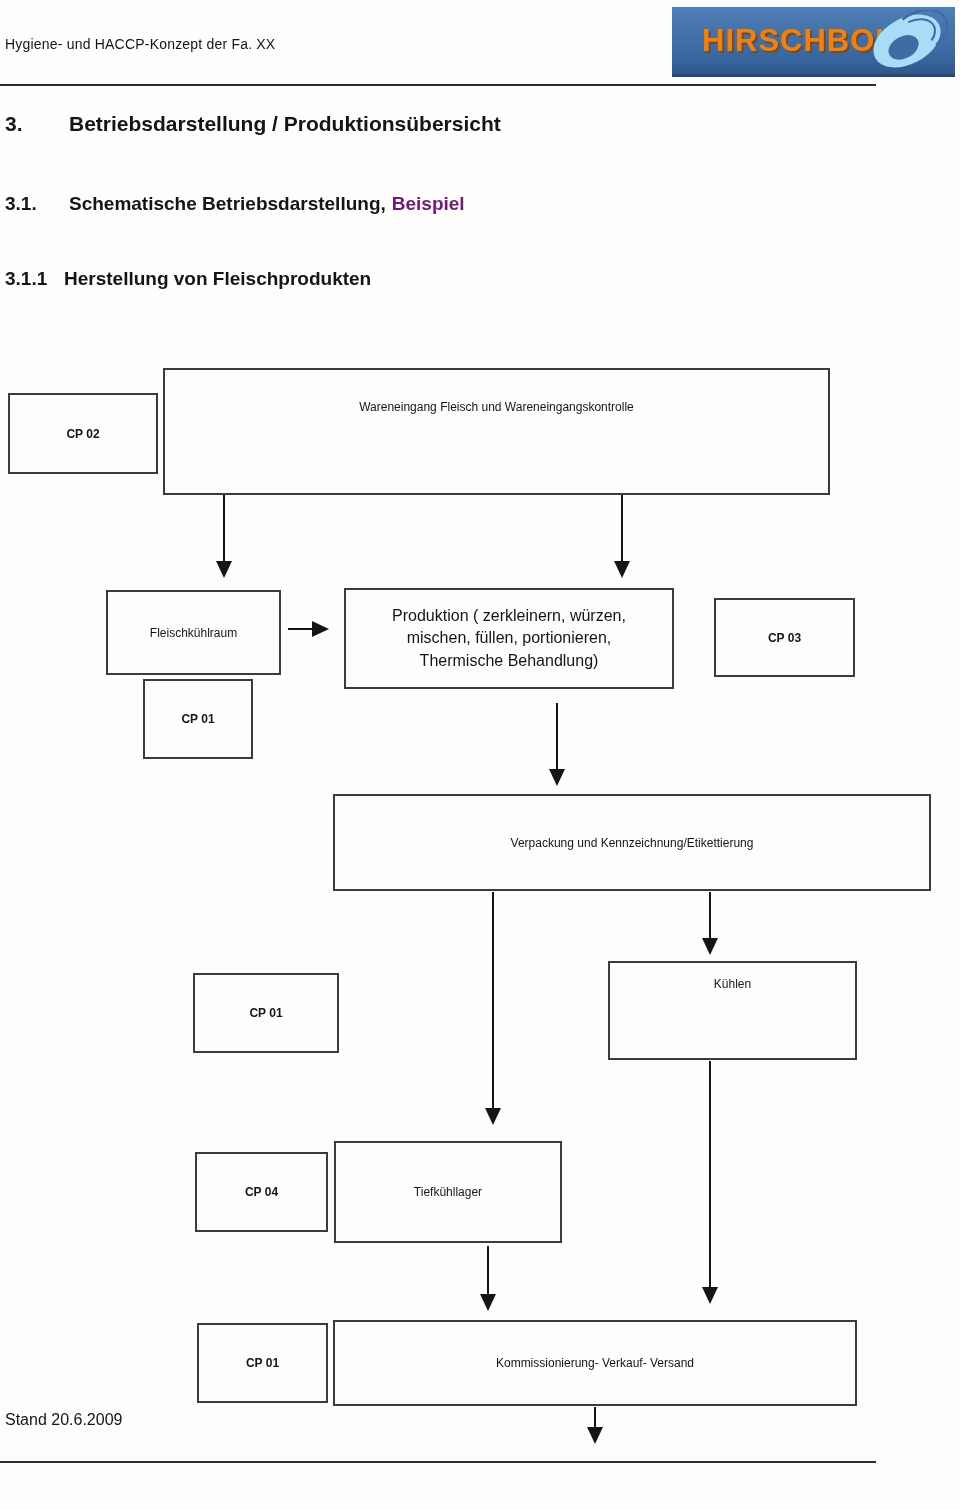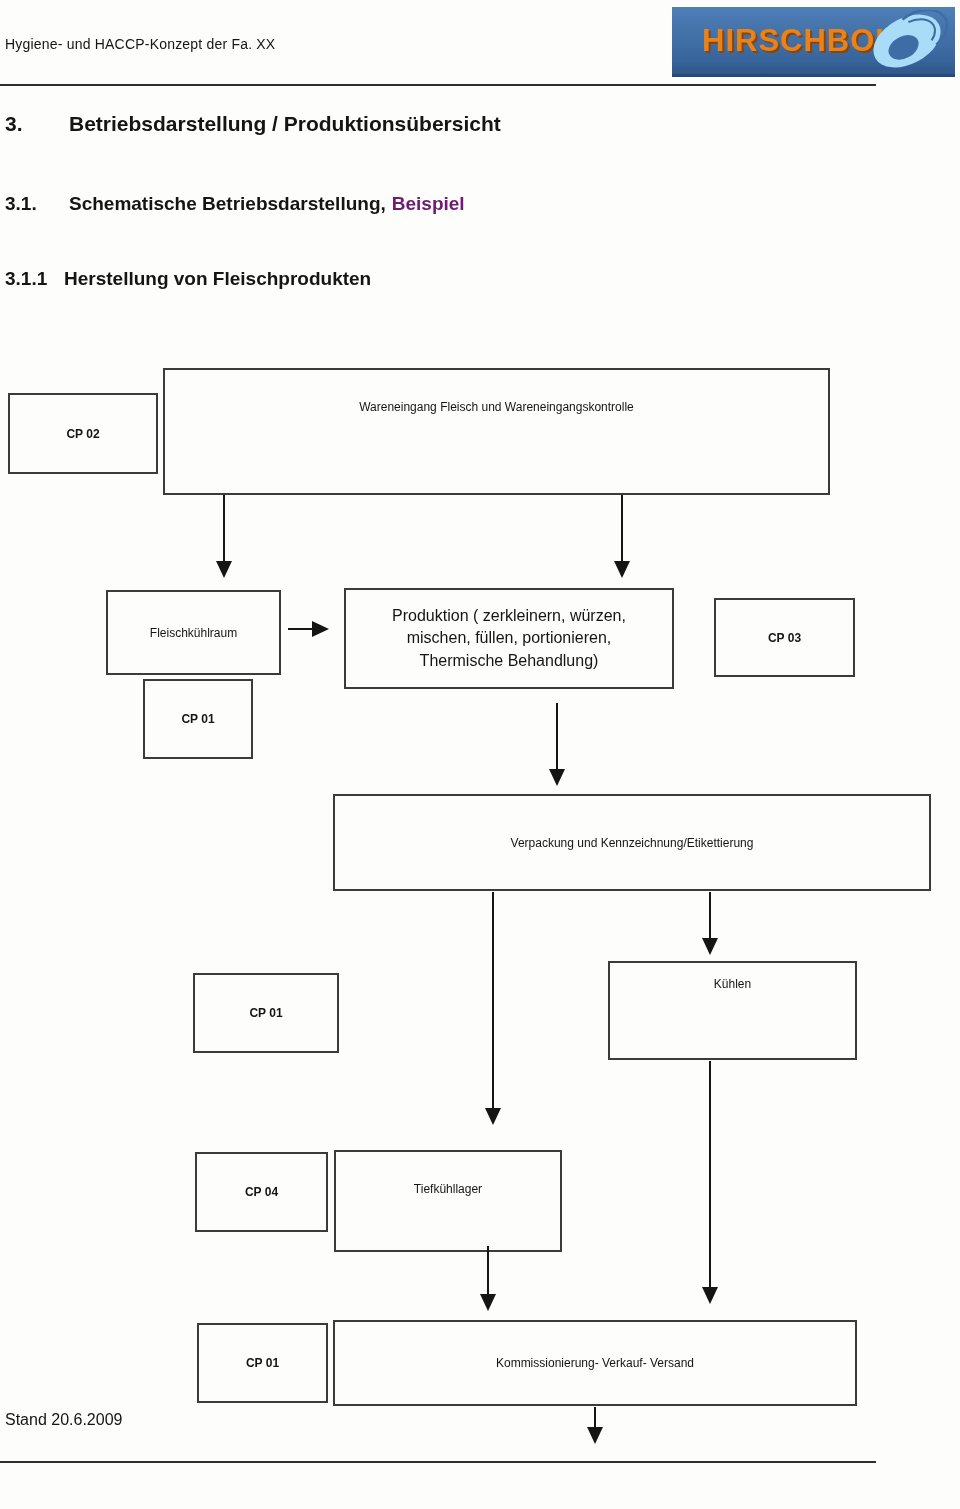--- a/index.html
+++ b/index.html
@@ -117,21 +117,21 @@
   <div class="box cp" style="left:143px; top:679px; width:110px; height:80px;">CP 01</div>
 
   <div class="box center" style="left:333px; top:794px; width:598px; height:97px;">Verpackung und Kennzeichnung/Etikettierung</div>
 
   <div class="box cp" style="left:193px; top:973px; width:146px; height:80px;">CP 01</div>
 
   <div class="box topcenter" style="left:608px; top:961px; width:249px; height:99px; padding-top:14px;">Kühlen</div>
 
   <div class="box cp" style="left:195px; top:1152px; width:133px; height:80px;">CP 04</div>
 
-  <div class="box topcenter" style="left:334px; top:1141px; width:228px; height:102px; padding-top:30px;margin-top:9px;">Tiefkühllager</div>
+  <div class="box topcenter" style="left:334px; top:1141px; width:228px; height:102px; padding-top:42px;">Tiefkühllager</div>
 
   <div class="box cp" style="left:197px; top:1323px; width:131px; height:80px;">CP 01</div>
 
   <div class="box center" style="left:333px; top:1320px; width:524px; height:86px;">Kommissionierung- Verkauf- Versand</div>
 
   <div>
     <div class="vline" style="left:223px; top:495px; height:68px;"></div>
     <div class="head-down" style="left:216px; top:561px;"></div>
   </div>
 

